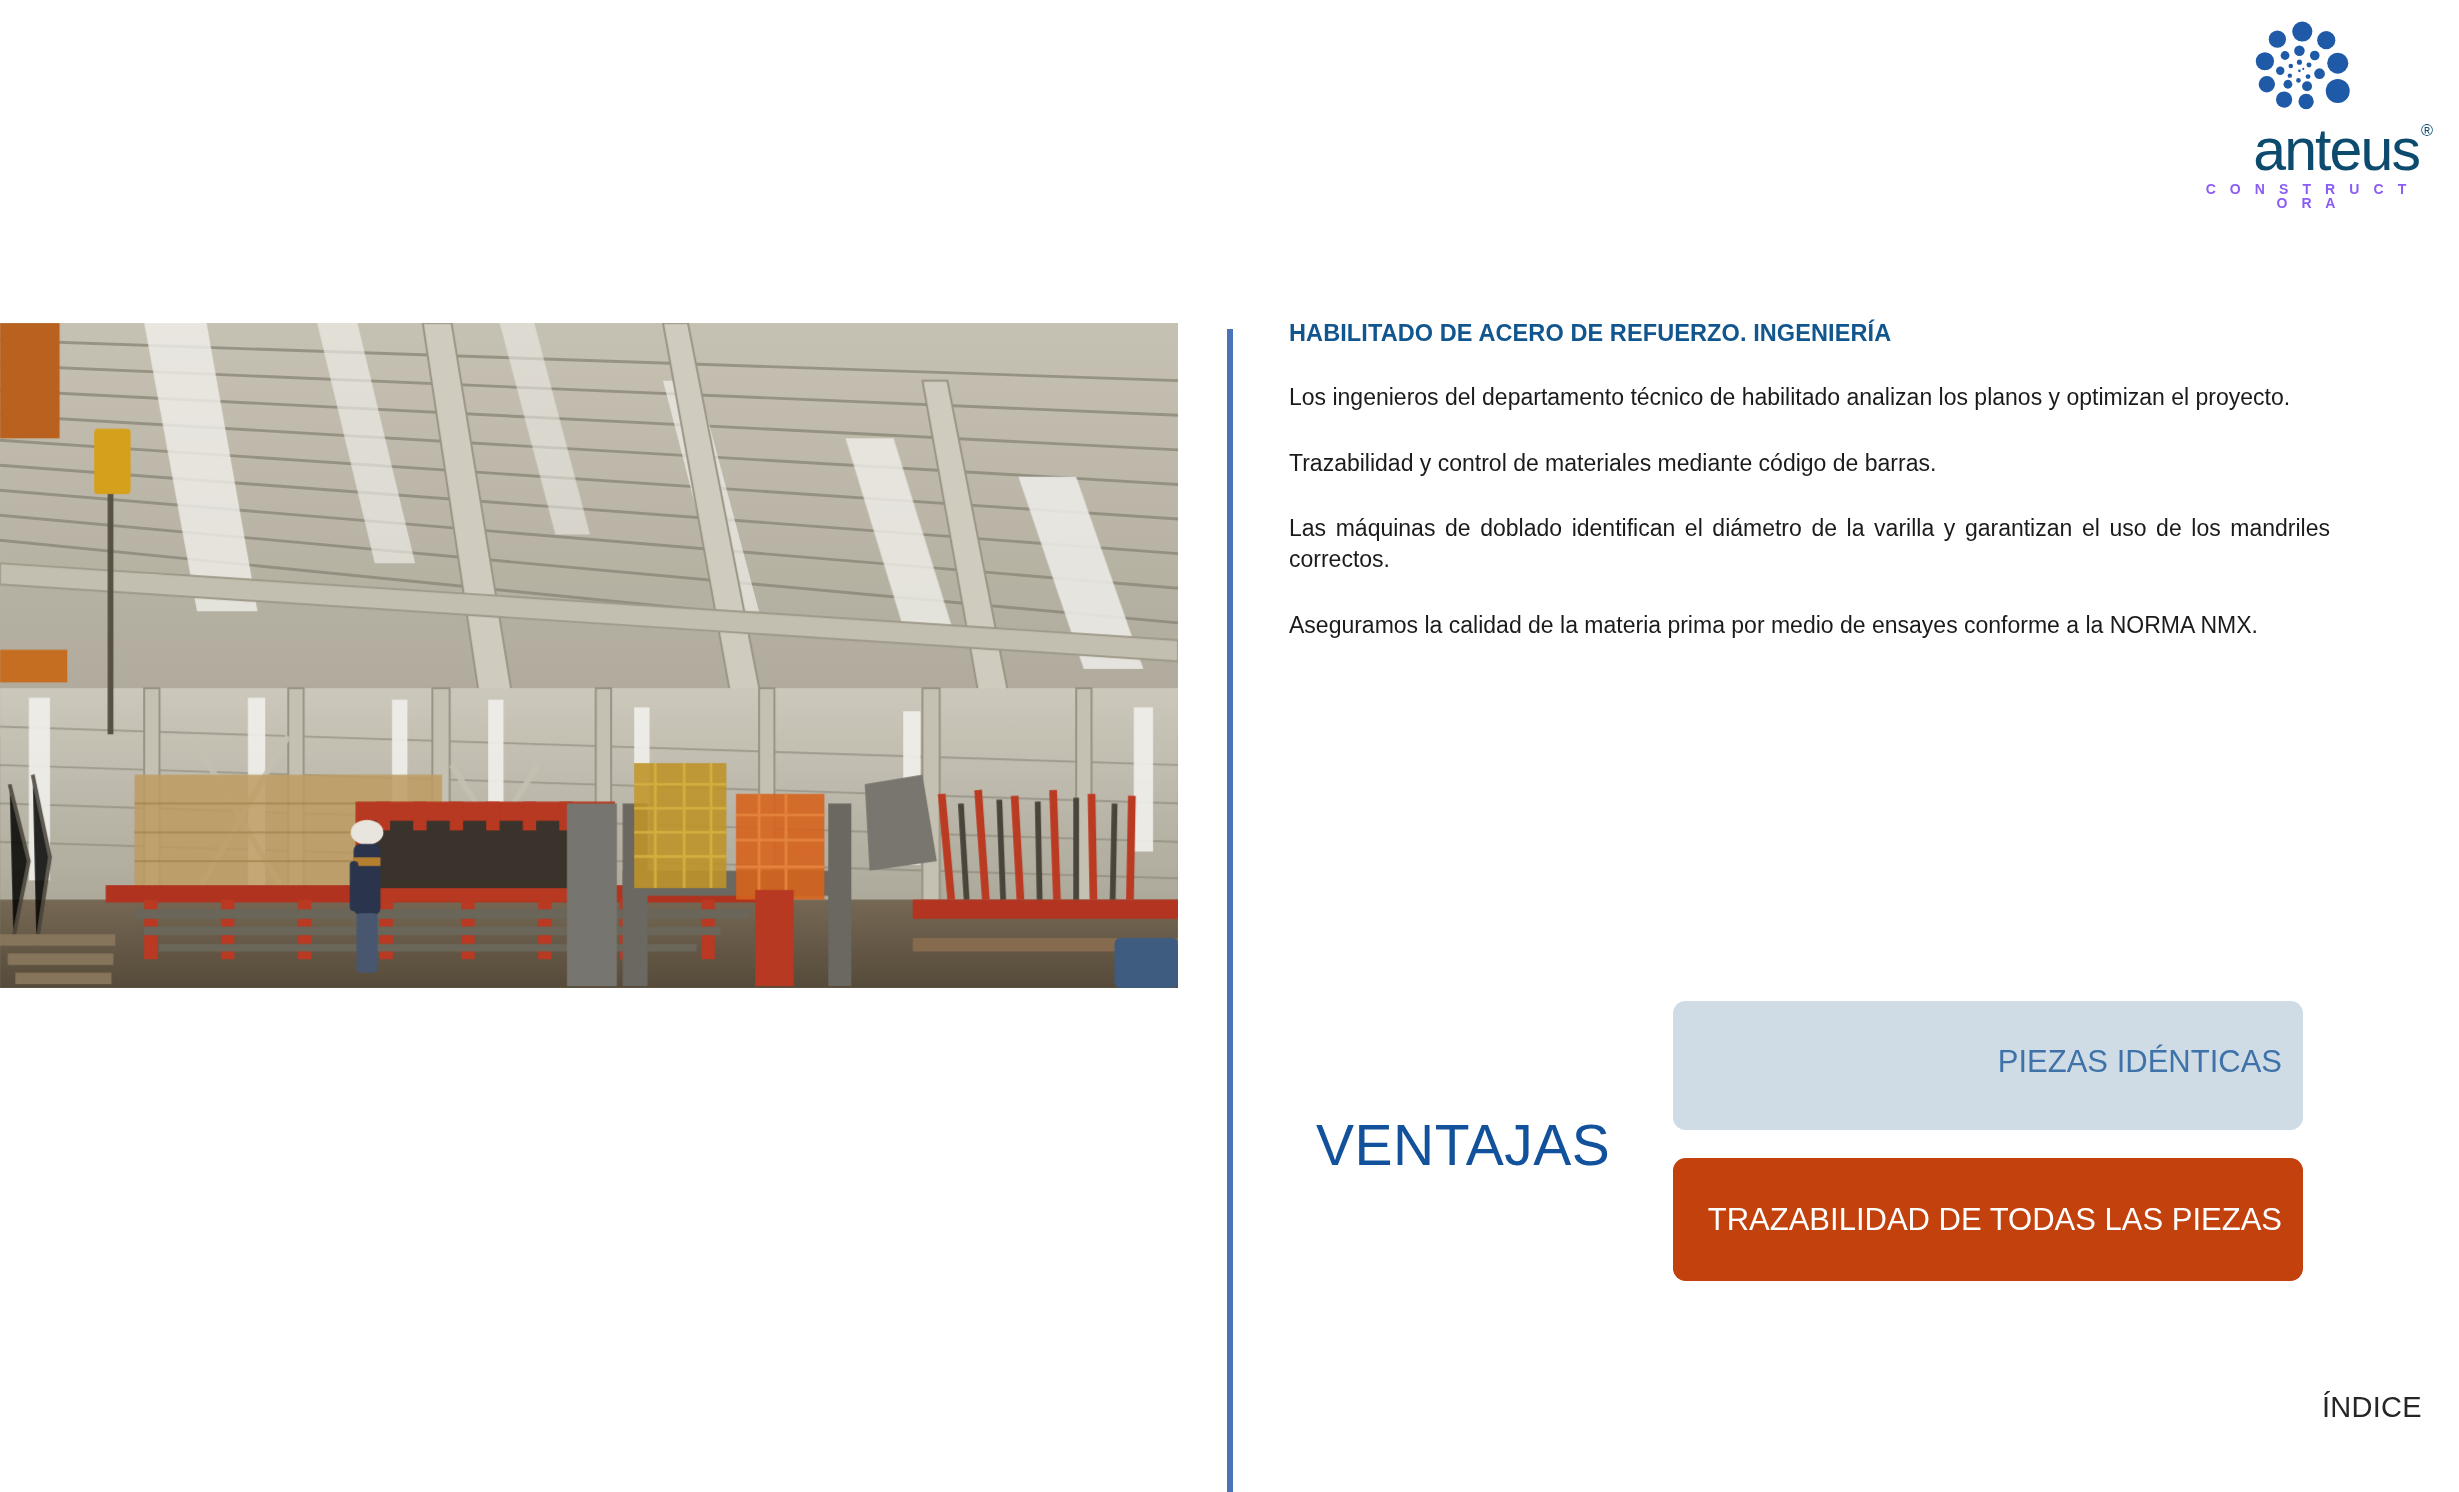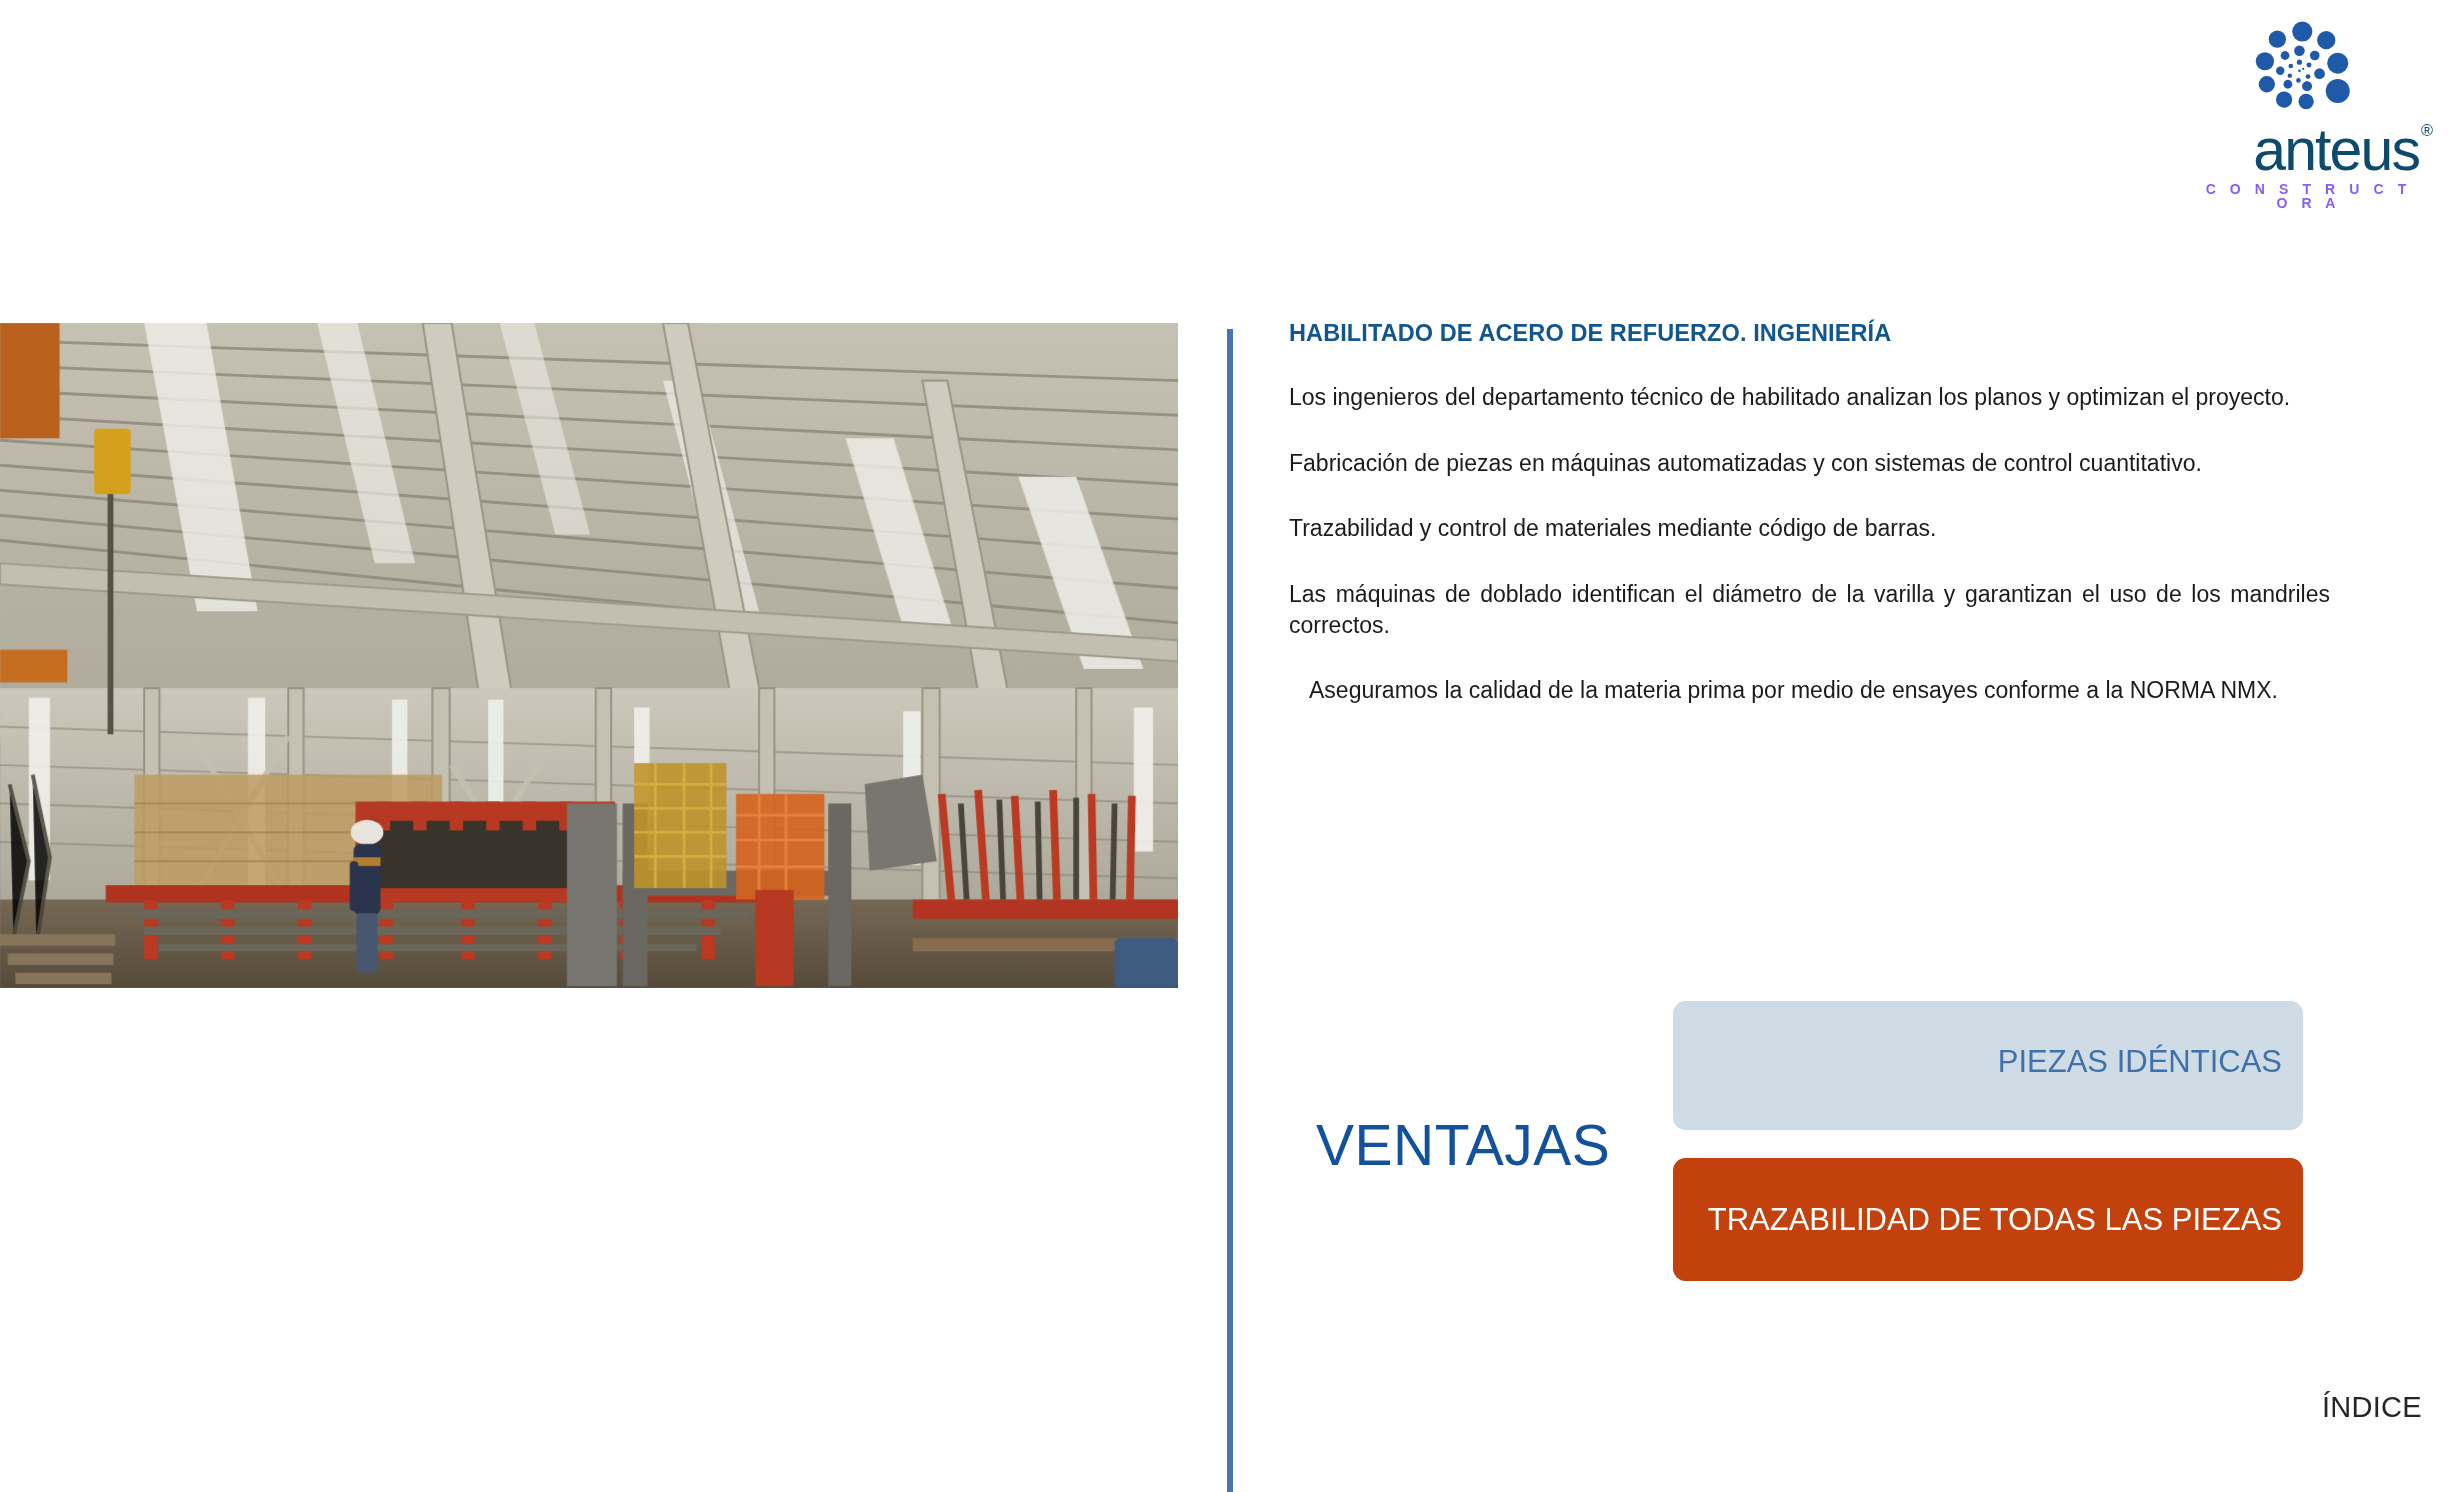--- a/index.html
+++ b/index.html
@@ -104,21 +104,21 @@
     line-height: 1.2;
   }
   .para {
     font-size: 23px;
     color: #1b1b1b;
     text-align: justify;
     text-justify: inter-word;
     line-height: 1.33;
     margin: 0 0 35px 0;
   }
-  .para:last-child { margin-bottom: 0; margin-left: 20px; }
+  .para:last-child { margin-bottom: 0; }
 
   
   .ventajas-label {
     position: absolute;
     left: 1316px;
     top: 1117px;
     font-size: 57px;
     color: #12519b;
     letter-spacing: 0.5px;
     line-height: 1;
@@ -410,21 +410,20 @@
 
     <rect x="0" y="0" width="1226" height="692" fill="#3a2f20" opacity="0.06"></rect>
   </svg>
 </div>
 
 <div class="divider"></div>
 
 <div class="text-col">
   <div class="heading">HABILITADO DE ACERO DE REFUERZO.  INGENIERÍA</div>
   <p class="para">Los ingenieros del departamento técnico de habilitado analizan los planos y optimizan el proyecto.</p>
-  <p class="para">Fabricación de piezas en máquinas automatizadas y con sistemas de control cuantitativo.</p>
   <p class="para">Trazabilidad y control de materiales mediante código de barras.</p>
   <p class="para">Las máquinas de doblado identifican el diámetro de la varilla y garantizan el uso de los mandriles correctos.</p>
   <p class="para">Aseguramos la calidad de la materia prima por medio de ensayes conforme a la NORMA NMX.</p>
 </div>
 
 <div class="ventajas-label">VENTAJAS</div>
 
 <div class="adv-box adv-box-1">
   <span>PIEZAS IDÉNTICAS</span>
 </div>

